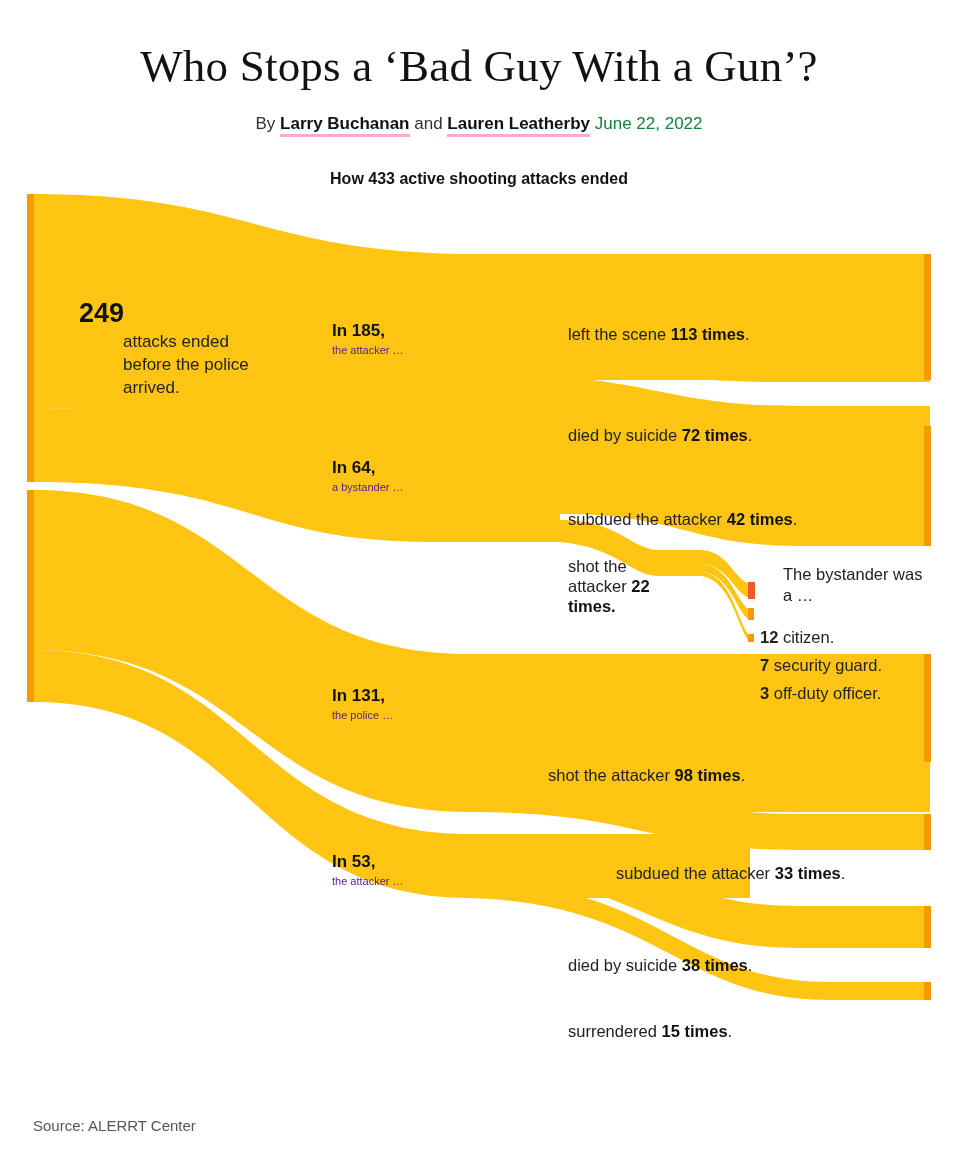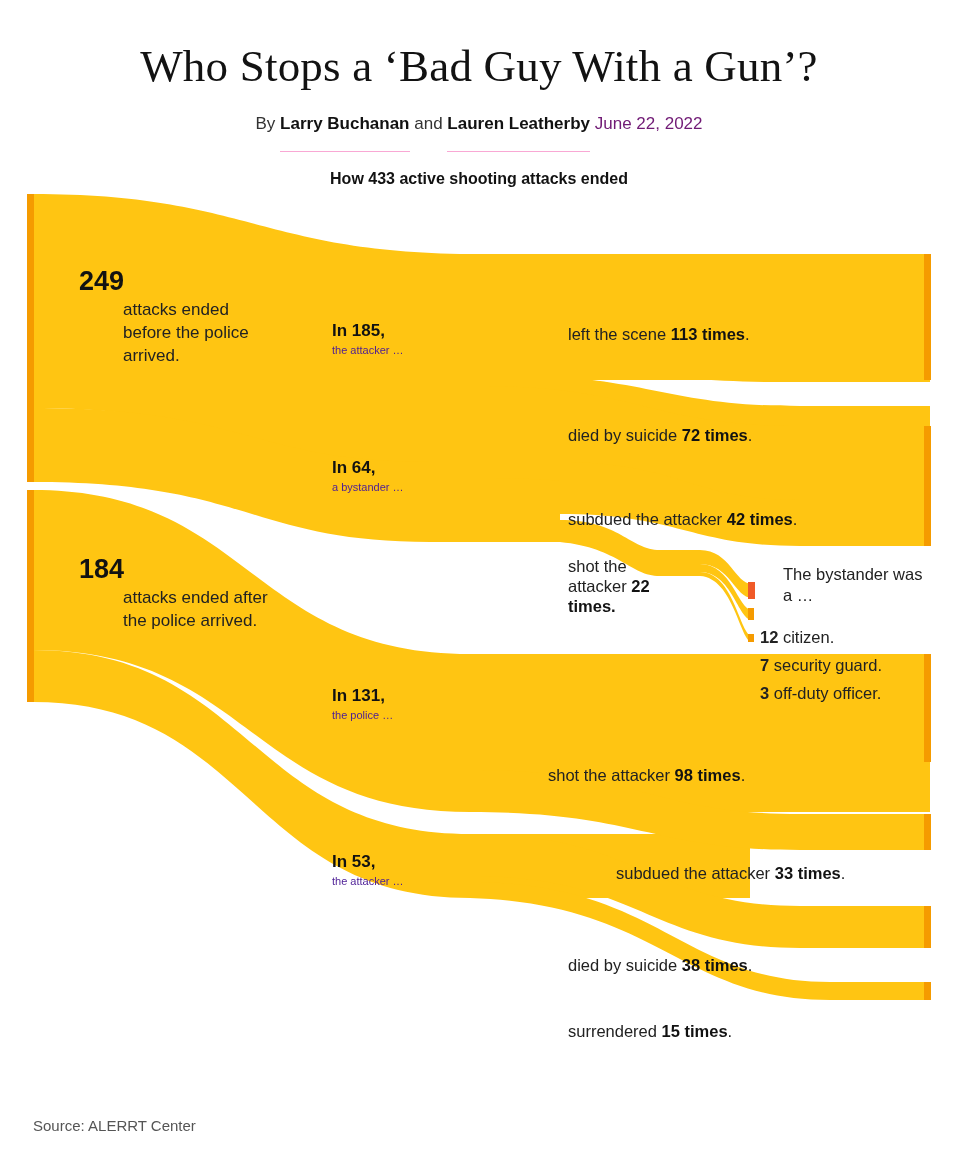--- a/index.html
+++ b/index.html
@@ -22,25 +22,25 @@
   }
   .byline{
     text-align:center;
     font-size:17px;
     color:#333;
     margin-top:22px;
   }
   .byline .author{
     font-weight:700;
     color:#121212;
-    border-bottom:1px solid #f9a8d4;
-    padding-bottom:18px;
+    border-bottom:3px solid #f9a8d4;
+    padding-bottom:1px;
   }
   .byline .date{
-    color:#701a75;
+    color:#15803d;
     margin-left:0;
   }
   .chart-title{
     text-align:center;
     font-size:16px;
     font-weight:700;
     margin-top:36px;
     color:#121212;
   }
   .chart-wrap{
@@ -169,29 +169,25 @@
     <rect x="924" y="460" width="7" height="108" fill="#F59B00"></rect>
     <rect x="924" y="620" width="7" height="36" fill="#F59B00"></rect>
     <rect x="924" y="712" width="7" height="42" fill="#F59B00"></rect>
     <rect x="924" y="788" width="7" height="18" fill="#F59B00"></rect>
 
     <rect x="748" y="388" width="7" height="17" fill="#F05A28"></rect>
     <rect x="748" y="414" width="6" height="12" fill="#F59B00"></rect>
     <rect x="748" y="440" width="6" height="8" fill="#F59B00"></rect>
   </svg>
 
-  <div class="lbl" style="left:79px;top:72px;width:190px;">
+  <div class="lbl" style="left:79px;top:104px;width:190px;">
     <div class="big-num">249</div>
     <div class="big-desc">attacks ended before the police arrived.</div>
   </div>
 
-  <div class="lbl" style="left:79px;top:360px;width:190px;">
-    <div class="big-num">184</div>
-    <div class="big-desc">attacks ended after the police arrived.</div>
-  </div>
 
   <div class="lbl" style="left:332px;top:127px;">
     <div class="mid-num">In 185,</div>
     <div class="mid-desc">the attacker …</div>
   </div>
 
   <div class="lbl" style="left:332px;top:264px;">
     <div class="mid-num">In 64,</div>
     <div class="mid-desc">a bystander …</div>
   </div>

